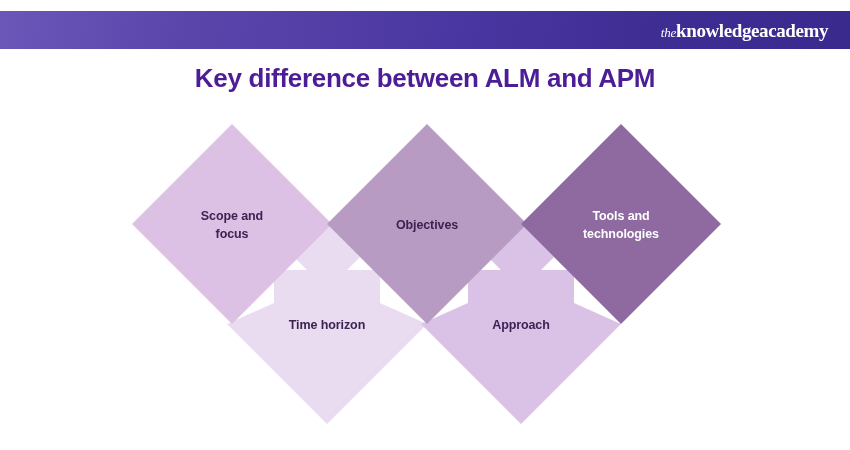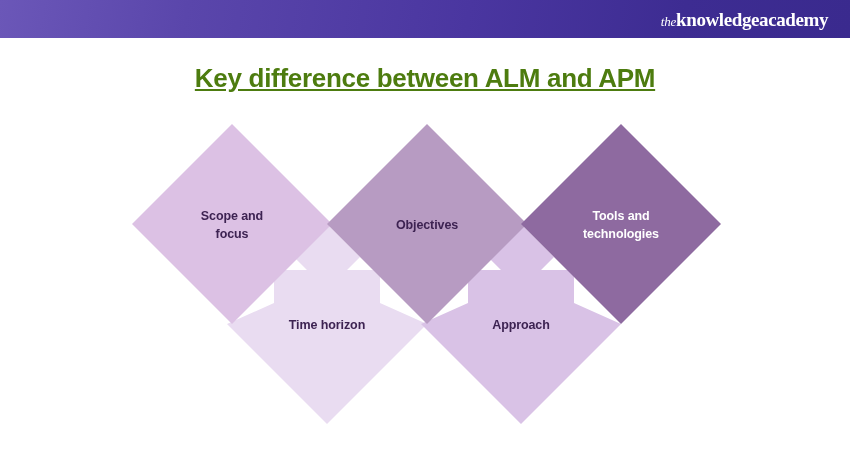--- a/index.html
+++ b/index.html
@@ -13,21 +13,21 @@
   }
 
   body {
     font-family: "Liberation Sans", sans-serif;
     position: relative;
   }
 
   
   .header-bar {
     position: absolute;
-    top: 0; left: 0;
+    top: 11px; left: 0;
     width: 850px;
     height: 38px;
     background: linear-gradient(100deg, #6b57b8 0%, #5a46ab 22%, #4a36a0 55%, #3d2c92 80%, #3a2a8e 100%);
     display: flex;
     align-items: center;
     justify-content: flex-end;
   }
 
   .brand-logo {
     margin-right: 22px;
@@ -49,23 +49,22 @@
 
   
   .page-title {
     position: absolute;
     top: 63px;
     left: 0;
     width: 850px;
     text-align: center;
     font-size: 26px;
     font-weight: bold;
-    color: #4d7c0f;
+    color: #4c1d95;
     letter-spacing: -0.3px;
-    text-decoration: underline;
   }
 
   
   .diagram {
     position: absolute;
     top: 112px;
     left: 0;
     width: 850px;
     height: 320px;
   }

